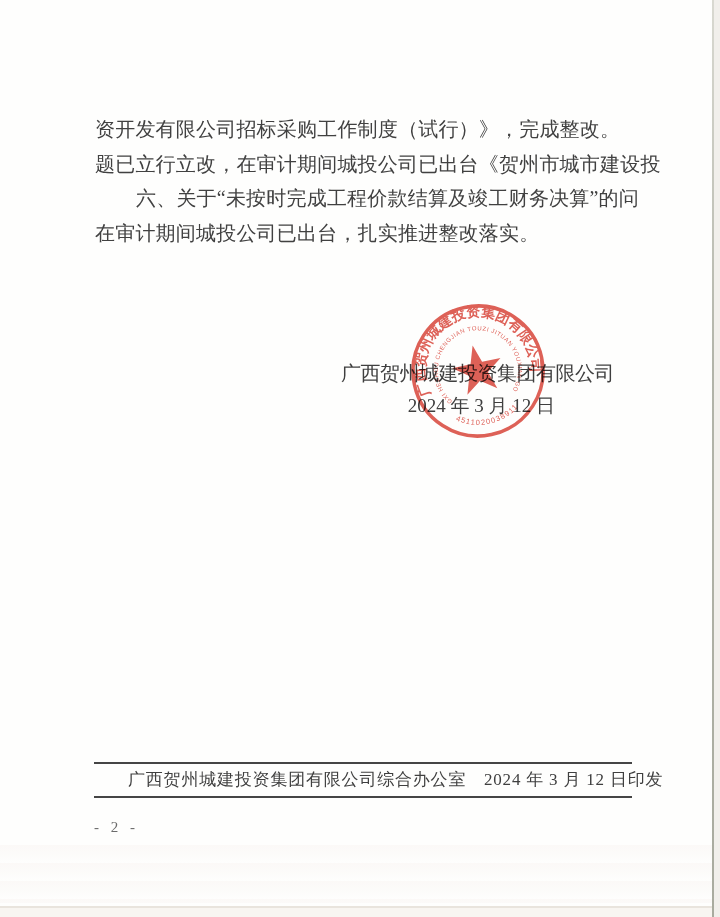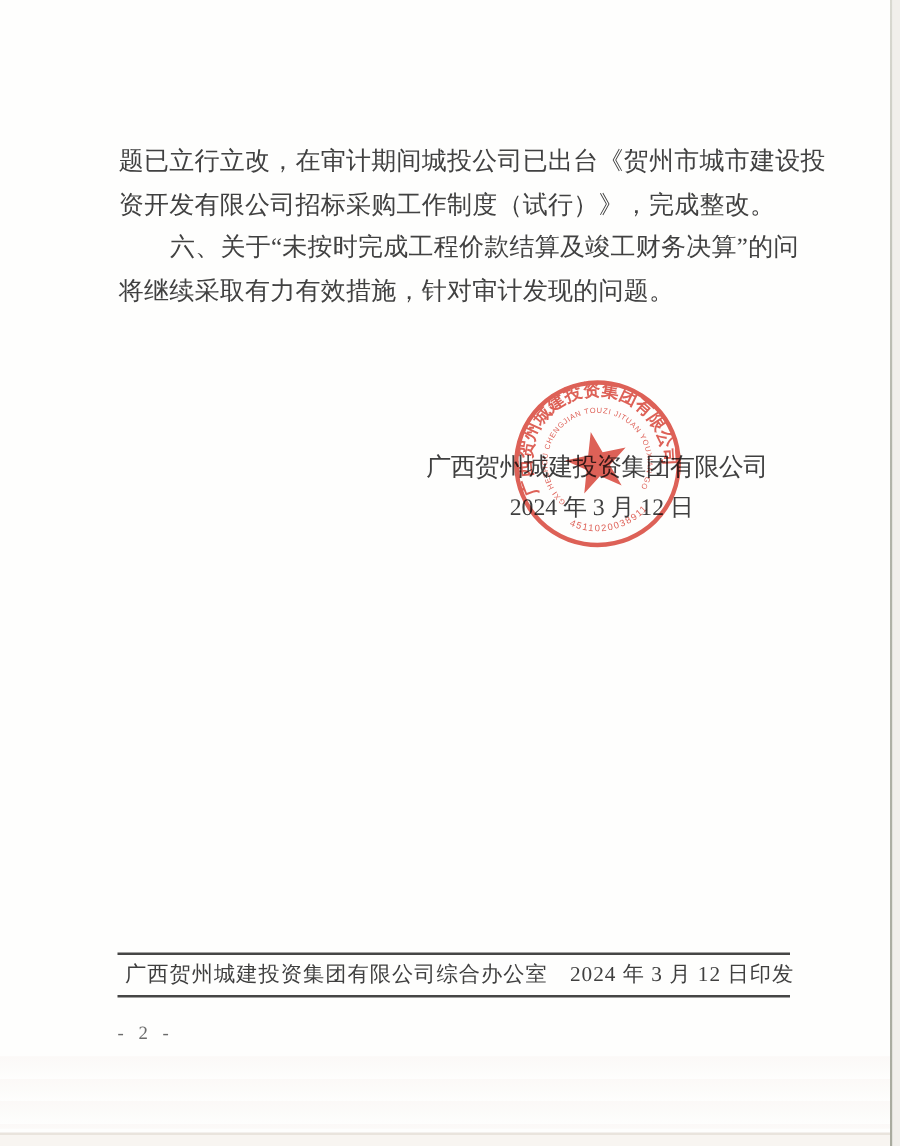--- a/index.html
+++ b/index.html
@@ -88,21 +88,21 @@
     left: 94px;
     width: 538px;
     height: 2px;
     background: #454545;
   }
   .footer-rule.top { top: 762px; }
   .footer-rule.bottom { top: 796px; }
   .footer-issuer {
     position: absolute;
     top: 768px;
-    left: 100px;
+    left: 128px;
     font-size: 17px;
     color: #3f3f3f;
     letter-spacing: 0.8px;
     white-space: nowrap;
   }
   .page-number {
     position: absolute;
     top: 819px;
     left: 94px;
     font-size: 15px;
@@ -158,24 +158,24 @@
     height: 9px;
     background: #f8f5f1;
   }
 </style>
 </head>
 <body>
 
 <div class="page">
 
   <div class="doc-body">
+    <div class="doc-line">资开发有限公司招标采购工作制度（试行）》，完成整改。</div>
     <div class="doc-line">题已立行立改，在审计期间城投公司已出台《贺州市城市建设投</div>
-    <div class="doc-line">资开发有限公司招标采购工作制度（试行）》，完成整改。</div>
     <div class="doc-line indent">六、关于“未按时完成工程价款结算及竣工财务决算”的问</div>
-    <div class="doc-line">将继续采取有力有效措施，针对审计发现的问题。</div>
+    <div class="doc-line">在审计期间城投公司已出台，扎实推进整改落实。</div>
   </div>
 
   <div class="sig-company">广西贺州城建投资集团有限公司</div>
   <div class="sig-date">2024 年 3 月 12 日</div>
 
   <svg class="seal" viewBox="0 0 180 180" aria-hidden="true">
     <g transform="rotate(-12 90 90)">
       <circle cx="90" cy="90" r="65" fill="none" stroke="#d9453a" stroke-width="3.5"></circle>
       <path id="sealArcCN" d="M 50.2,123.4 A 53,53 0 1 1 129.8,123.4" fill="none"></path>
       <path id="sealArcPY" d="M 60.0,115.7 A 40,40 0 1 1 120.0,115.7" fill="none"></path>

